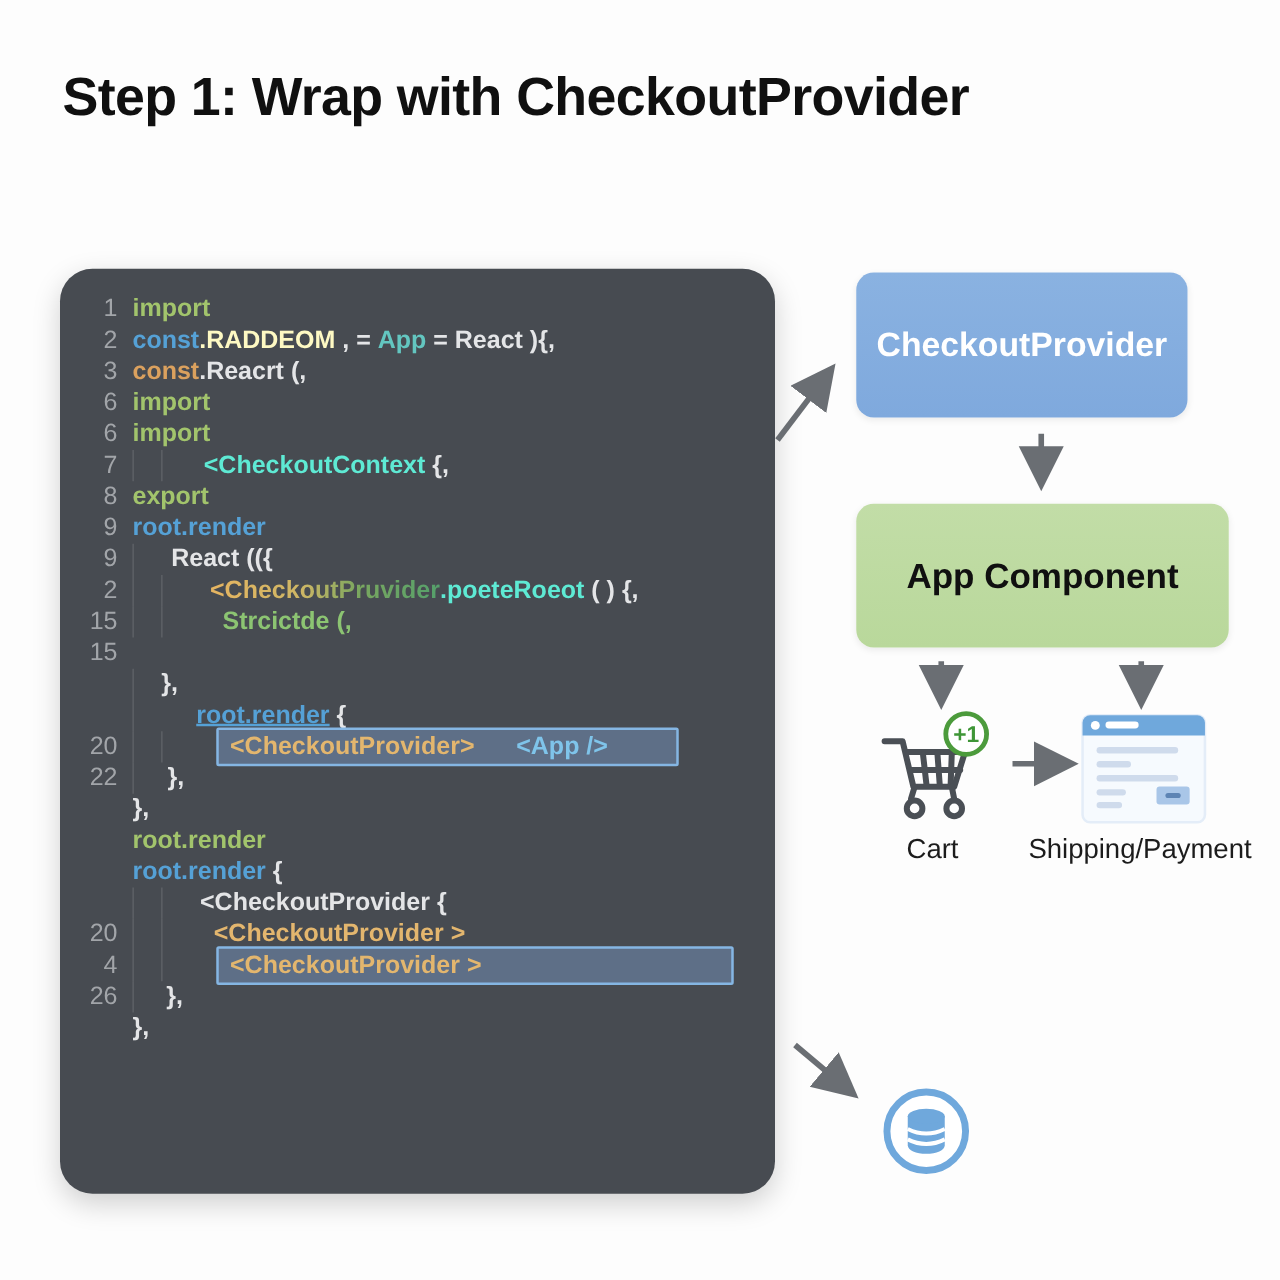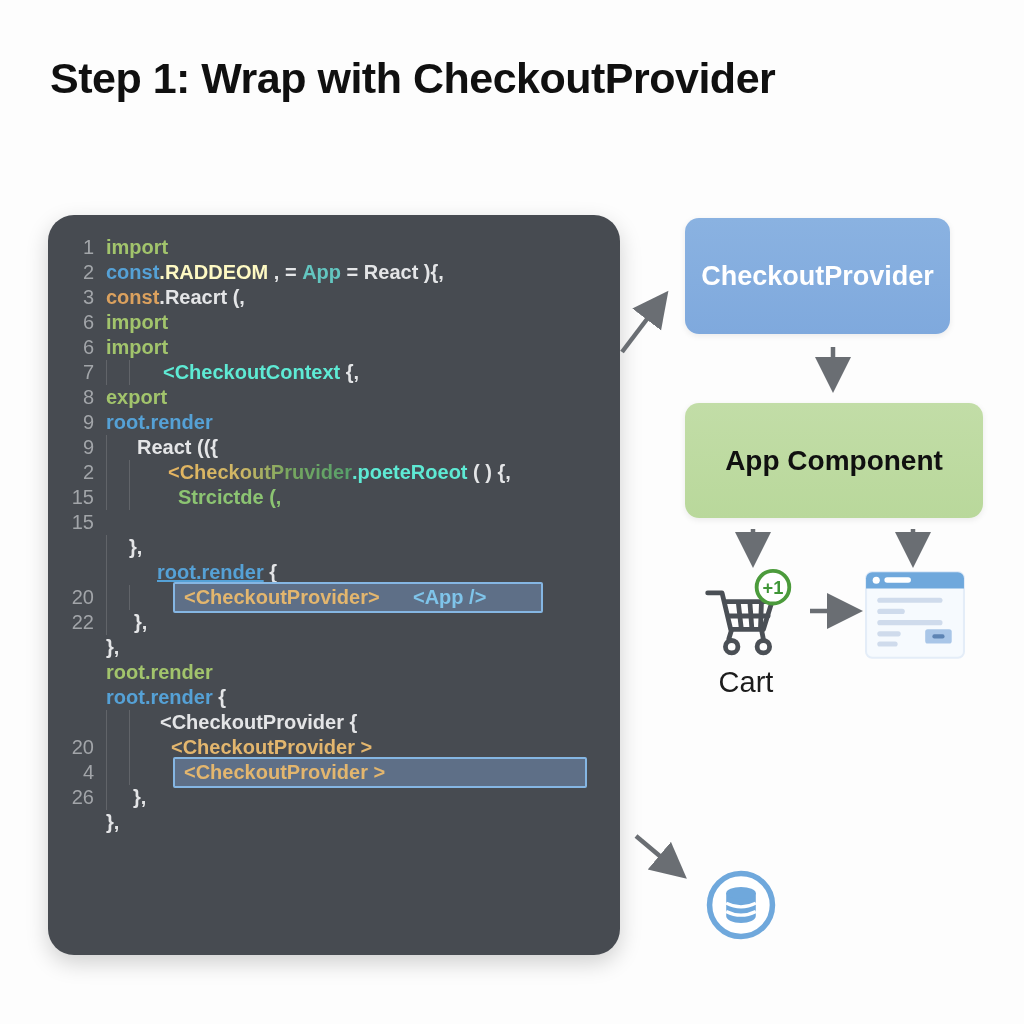--- a/index.html
+++ b/index.html
@@ -34,21 +34,21 @@
         font-weight:700;box-shadow:0 2px 6px rgba(0,0,0,.08);}
   .provider{left:685px;top:218px;width:265px;height:116px;font-size:27px;color:#fff;
             background:linear-gradient(180deg,#8ab2e1,var(--provider-box));}
   .appbox{left:685px;top:403px;width:298px;height:115px;font-size:28px;color:#101010;
           background:linear-gradient(180deg,#c2dda7,var(--app-box));}
   
   .icon{position:absolute;}
   .cart-icon{left:700px;top:568px;width:96px;height:96px;}
   .form-icon{left:864px;top:570px;width:102px;height:92px;}
   .ctx-icon{left:704px;top:868px;width:74px;height:74px;}
-  .lbl{position:absolute;font-size:29px;color:#1c1c1c;text-align:center;}
+  .lbl{position:absolute;font-size:22px;color:#1c1c1c;text-align:center;}
   .cart-lbl{left:693px;top:666px;width:106px;}
   .ship-lbl{left:804px;top:666px;width:216px;}
   .ctx-lbl{left:794px;top:886px;font-size:29px;text-align:left;}
   .overlay{position:absolute;left:0;top:0;pointer-events:none;}
 </style>
 </head>
 <body>
 
 <div id="canvas">
 
@@ -132,20 +132,21 @@
     <circle cx="12" cy="10" r="3.5" fill="#ffffff"></circle>
     <rect x="20" y="7" width="26" height="5.5" rx="2.7" fill="#ffffff"></rect>
     <rect x="13" y="27" width="64" height="5" rx="2.5" fill="#cfdbec"></rect>
     <rect x="13" y="38" width="27" height="5" rx="2.5" fill="#cfdbec"></rect>
     <rect x="13" y="49" width="64" height="5" rx="2.5" fill="#cfdbec"></rect>
     <rect x="13" y="60" width="23" height="5" rx="2.5" fill="#cfdbec"></rect>
     <rect x="13" y="70" width="20" height="5" rx="2.5" fill="#cfdbec"></rect>
     <rect x="60" y="58" width="26" height="14" rx="2.5" fill="#a9c6e8"></rect>
     <rect x="67" y="63" width="12" height="4" rx="2" fill="#5d84b4"></rect>
   </svg>
+  <div class="lbl ship-lbl">Shipping/Payment</div>
 
   <svg class="icon ctx-icon" viewBox="0 0 80 80">
     <circle cx="40" cy="40" r="34" fill="#ffffff" stroke="#6fa8dc" stroke-width="6"></circle>
     <path d="M24 27 v25 c0 4.5 7.2 7.5 16 7.5 s16 -3 16 -7.5 v-25 z" fill="#6fa8dc"></path>
     <ellipse cx="40" cy="27" rx="16" ry="6.5" fill="#6fa8dc"></ellipse>
     <path d="M24 38 q16 8 32 0" stroke="#ffffff" stroke-width="3.5" fill="none"></path>
     <path d="M24 47 q16 8 32 0" stroke="#ffffff" stroke-width="3.5" fill="none"></path>
   </svg>
 
 </div>

